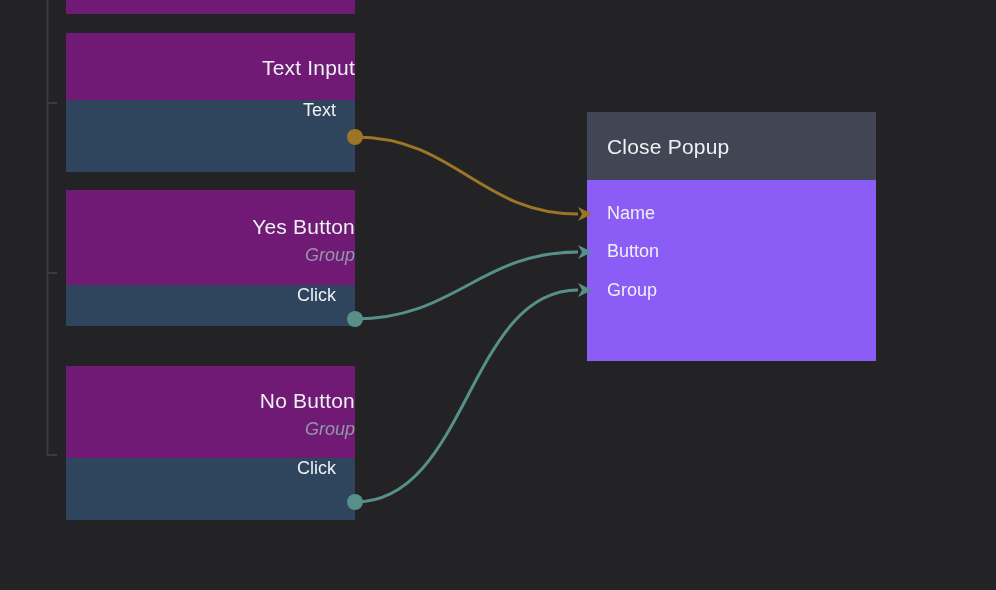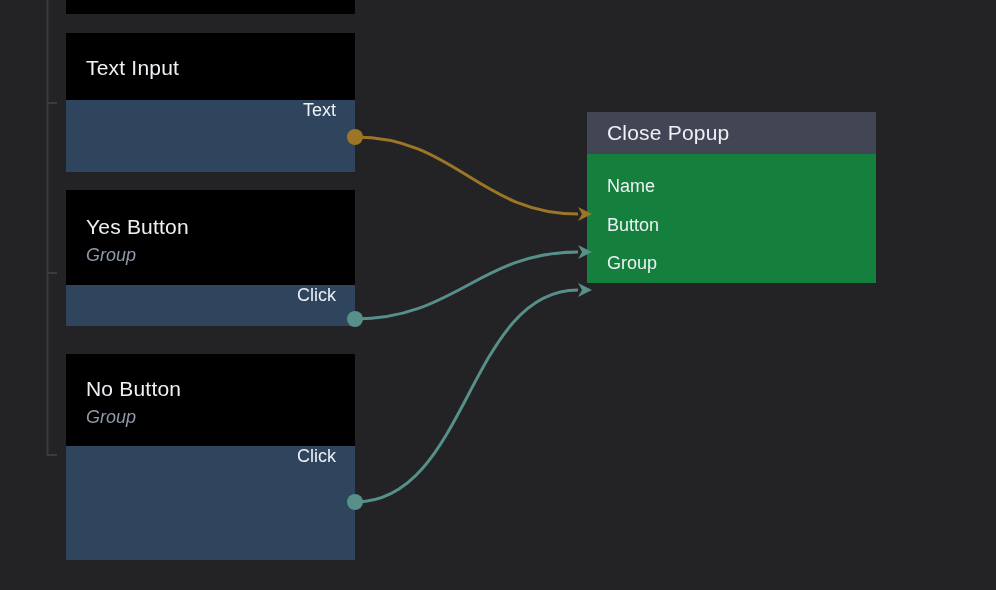--- a/index.html
+++ b/index.html
@@ -27,24 +27,24 @@
     display: flex;
     flex-direction: column;
   }
   .node-header {
     display: flex;
     flex-direction: column;
     justify-content: center;
     padding-left: 20px;
     box-sizing: border-box;
   }
-  .blue .node-header { background: #000000; }
+  .blue .node-header { background: #701a75; align-items: flex-end; }
   .blue .node-body   { background: #2f455e; }
   .slate .node-header { background: #414554; }
-  .slate .node-body   { background: #15803d; }
+  .slate .node-body   { background: #8b5cf6; }
   .node-title {
     color: #eef1f4;
     font-size: 21px;
     line-height: 29px;
     letter-spacing: 0.2px;
   }
   .node-subtitle {
     color: #8f99a8;
     font-size: 18px;
     line-height: 28px;
@@ -98,31 +98,31 @@
   <div class="node blue" style="left:66px; top:190px; height:136px;">
     <div class="node-header" style="height:95px; padding-top:5px;">
       <div class="node-title">Yes Button</div>
       <div class="node-subtitle">Group</div>
     </div>
     <div class="node-body port-body">
       <span class="port-label">Click</span>
     </div>
   </div>
 
-  <div class="node blue" style="left:66px; top:354px; height:206px;">
+  <div class="node blue" style="left:66px; top:366px; height:154px;">
     <div class="node-header" style="height:92px; padding-top:5px;">
       <div class="node-title">No Button</div>
       <div class="node-subtitle">Group</div>
     </div>
     <div class="node-body port-body">
       <span class="port-label">Click</span>
     </div>
   </div>
 
-  <div class="node slate" style="left:587px; top:112px; height:171px;">
+  <div class="node slate" style="left:587px; top:112px; height:249px;">
     <div class="node-header" style="height:68px;">
       <div class="node-title">Close Popup</div>
     </div>
     <div class="node-body input-rows">
       <div class="input-row">Name</div>
       <div class="input-row">Button</div>
       <div class="input-row">Group</div>
     </div>
   </div>
 

